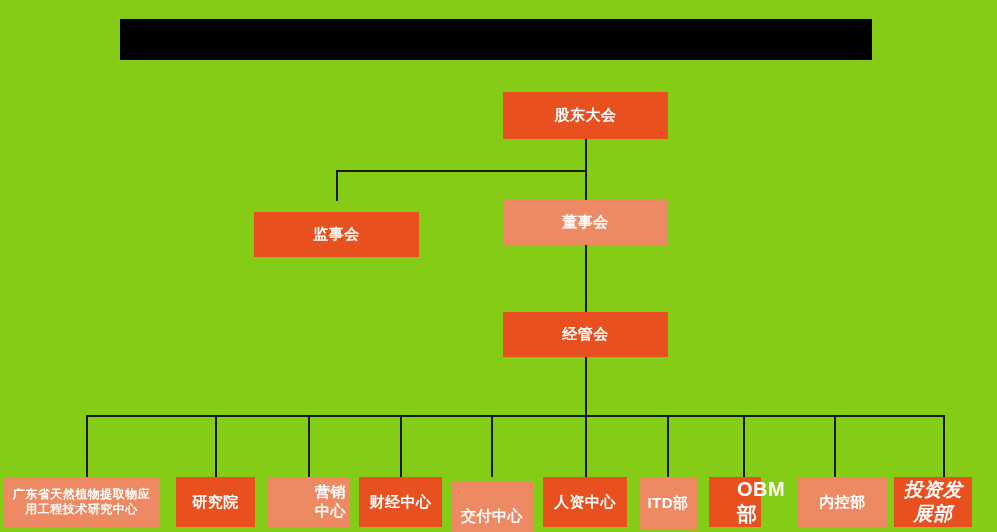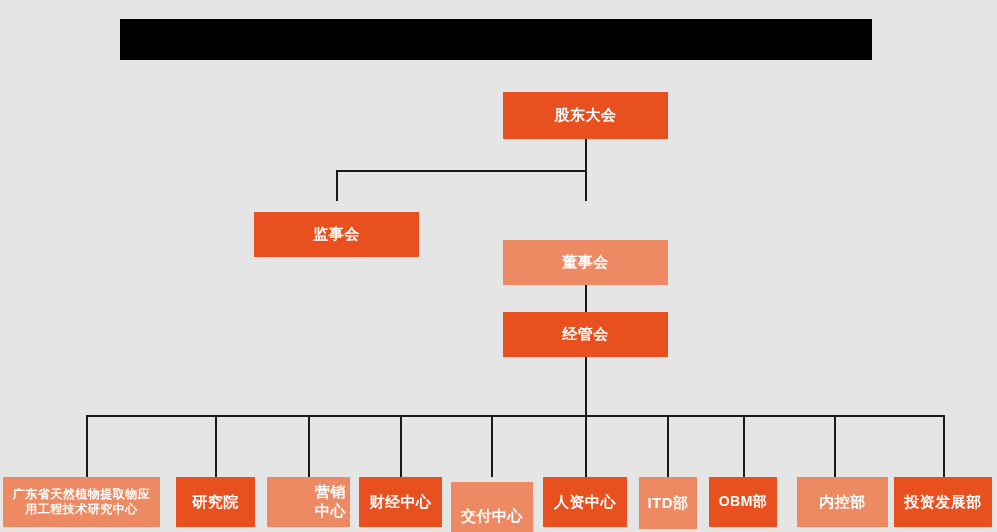--- a/index.html
+++ b/index.html
@@ -10,21 +10,21 @@
     width: 997px;
     height: 532px;
     background: #ffffff;
     font-family: "Liberation Sans", "DejaVu Sans", sans-serif;
     overflow: hidden;
   }
   #canvas {
     position: relative;
     width: 997px;
     height: 532px;
-    background: #e5e5e5;
+    background: #84cc16;
   }
   .redacted-bar {
     position: absolute;
     background: #000000;
   }
   .node {
     position: absolute;
     box-sizing: border-box;
     display: flex;
     align-items: center;
@@ -79,21 +79,21 @@
   <div class="conn v" style="left:943px; top:415px; height:62px;"></div>
 
   <div class="node dark" style="left:503px; top:92px; width:165px; height:47px; font-size:15px;">
     <span class="label">股东大会</span>
   </div>
 
   <div class="node dark" style="left:254px; top:212px; width:165px; height:45px; font-size:15px;">
     <span class="label">监事会</span>
   </div>
 
-  <div class="node light" style="left:503px; top:200px; width:165px; height:45px; font-size:15px;margin-top:40px;">
+  <div class="node light" style="left:503px; top:200px; width:165px; height:45px; font-size:15px;">
     <span class="label">董事会</span>
   </div>
 
   <div class="node dark" style="left:503px; top:312px; width:165px; height:45px; font-size:15px;">
     <span class="label">经管会</span>
   </div>
 
   <div class="node light" style="left:3px; top:477px; width:157px; height:50px; font-size:12px; font-weight:bold;">
     <span class="label">
       <span>广东省天然植物提取物应</span><br>
@@ -118,25 +118,25 @@
   </div>
 
   <div class="node dark" style="left:543px; top:477px; width:84px; height:50px; font-size:15px;">
     <span class="label">人资中心</span>
   </div>
 
   <div class="node light" style="left:639px; top:477px; width:58px; height:52px; font-size:15px;">
     <span class="label">ITD部</span>
   </div>
 
-  <div class="node dark" style="left:709px; top:477px; width:68px; height:50px; font-size:14px;">
+  <div class="node dark" style="left:709px; top:477px; width:52px; height:50px; font-size:20px;padding-left:24px;">
     <span class="label">OBM部</span>
   </div>
 
   <div class="node light" style="left:789px; top:477px; width:91px; height:50px; font-size:15px;margin-left:8px;">
     <span class="label">内控部</span>
   </div>
 
-  <div class="node dark" style="left:894px; top:477px; width:98px; height:50px; font-size:15px;">
+  <div class="node dark" style="left:894px; top:477px; width:78px; height:50px; font-size:19px;font-style:italic;">
     <span class="label">投资发展部</span>
   </div>
 
 </div>
 
 </body></html>

